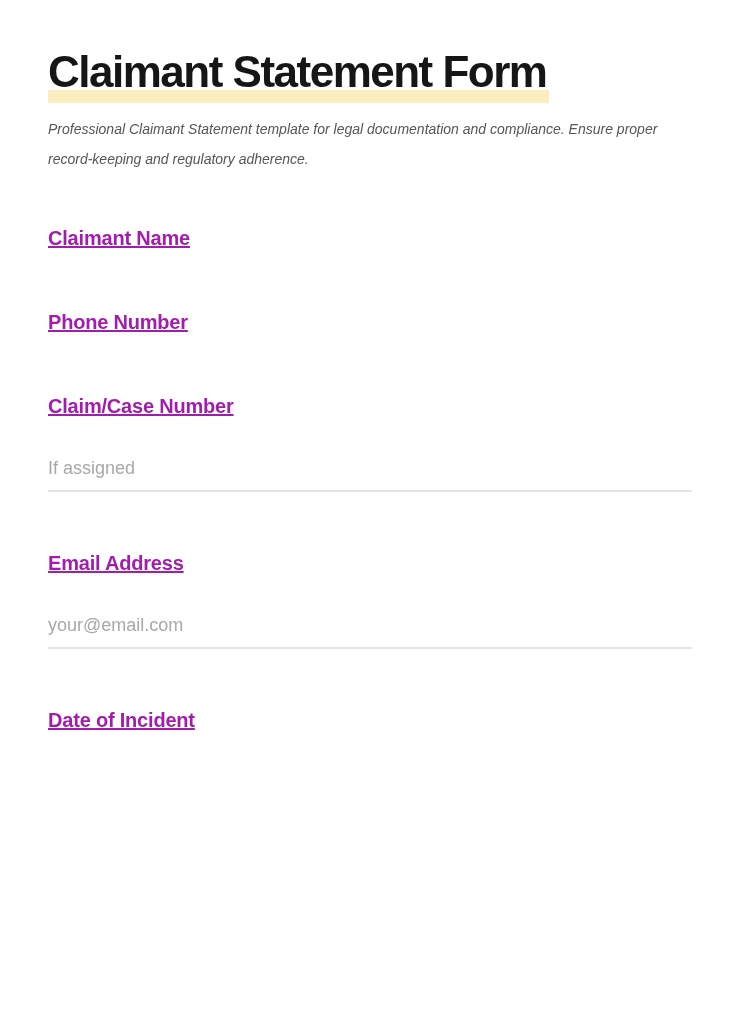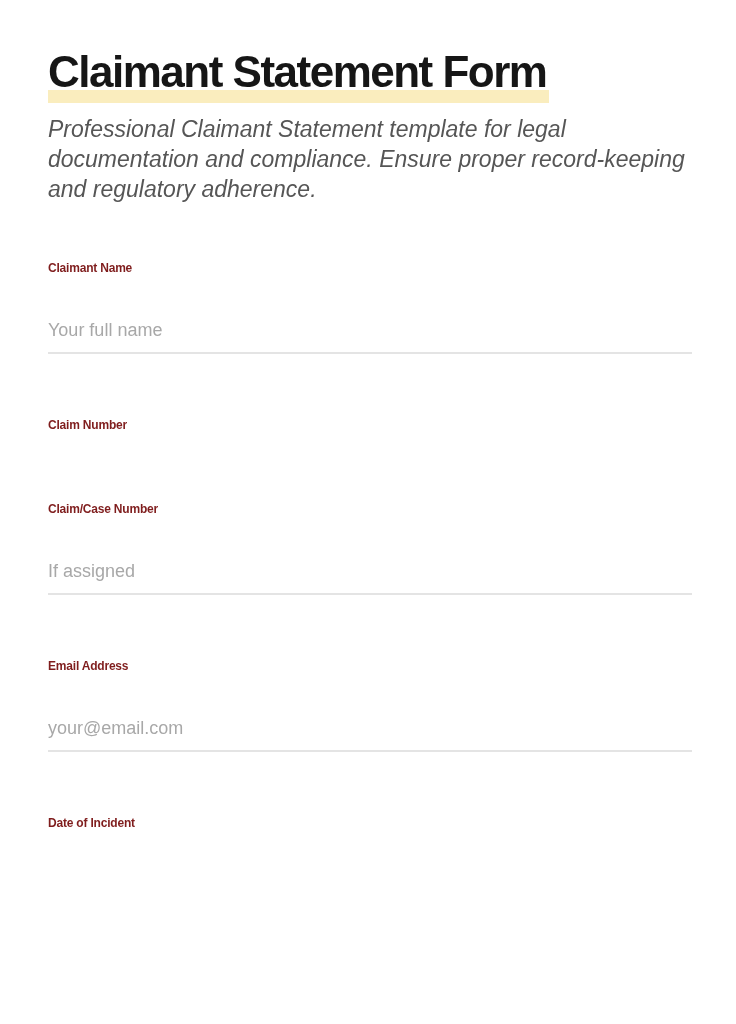--- a/index.html
+++ b/index.html
@@ -37,36 +37,37 @@
     left: 0;
     width: calc(100% + 3px);
     bottom: -9px;
     height: 13px;
     background: #FAEDBE;
     z-index: 0;
   }
   .page-subtitle {
     margin: 20px 0 51px 0;
     max-width: 640px;
-    font-size: 23px;
+    font-size: 14px;
     line-height: 30px;
     font-style: italic;
     color: #565656;
   }
   .field {
     margin: 0 0 58px 0;
   }
   .field-label {
     display: block;
-    font-size: 12px;
+    font-size: 20px;
     line-height: 26px;
     font-weight: 700;
     letter-spacing: -0.2px;
-    color: #7f1d1d;
+    color: #a21caf;
     margin: 0 0 37px 0;
+    text-decoration: underline;
   }
   .field-input {
     display: block;
     width: 100%;
     box-sizing: border-box;
     font-family: "Liberation Sans", sans-serif;
     font-size: 18px;
     line-height: 24px;
     height: 36px;
     padding: 0 0 10px 0;
@@ -91,28 +92,27 @@
     <span class="title-highlight"></span>
     <h1 class="page-title">Claimant Statement Form</h1>
   </div>
 
   <p class="page-subtitle">Professional Claimant Statement template for legal documentation and compliance. Ensure proper record-keeping and regulatory adherence.</p>
 
   <form>
 
     <div class="field">
       <label class="field-label">Claimant Name</label>
-      <input type="text" class="field-input" placeholder="Your full name" style="">
     </div>
 
     <div class="field">
     </div>
 
     <div class="field">
-      <label class="field-label">Claim Number</label>
+      <label class="field-label">Phone Number</label>
     </div>
 
     <div class="field">
       <label class="field-label">Claim/Case Number</label>
       <input type="text" class="field-input" placeholder="If assigned" style="">
     </div>
 
     <div class="field">
       <label class="field-label">Email Address</label>
       <input type="text" class="field-input" placeholder="your@email.com" style="">

